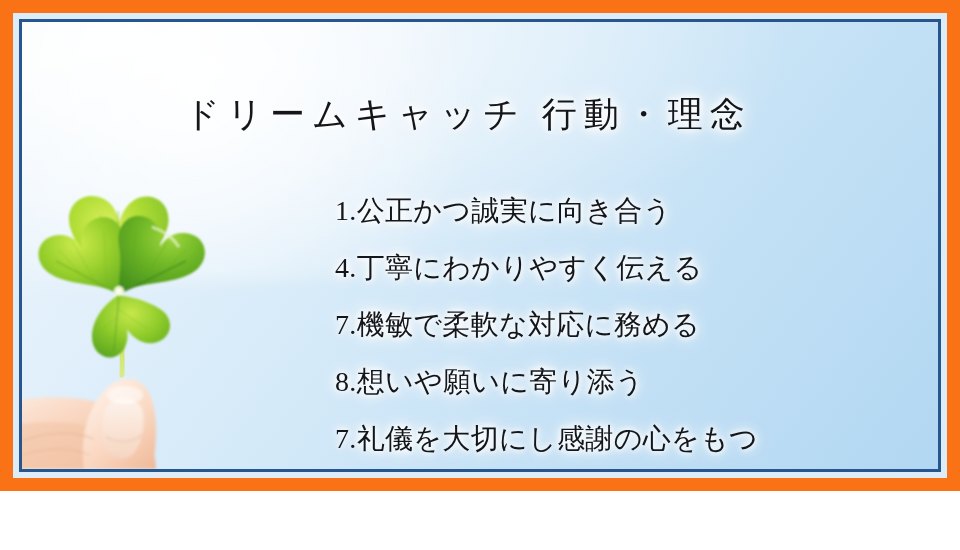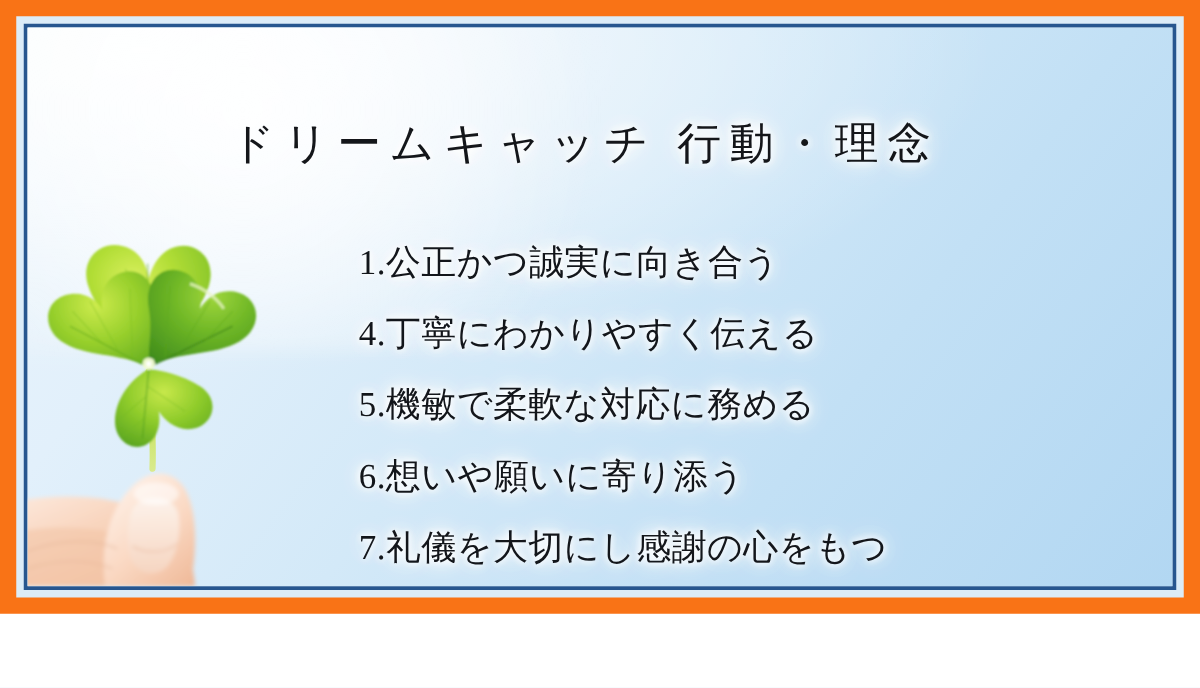--- a/index.html
+++ b/index.html
@@ -111,20 +111,21 @@
     height: 57px;
     line-height: 57px;
     font-size: 28px;
     letter-spacing: 0.012em;
     color: #13161b;
     font-family: "Liberation Serif", "DejaVu Serif", serif;
     white-space: nowrap;
     text-shadow:
       0 0 6px #ffffff, 0 0 6px #ffffff, 0 0 12px #ffffff,
       0 0 18px #ffffff, 0 0 24px rgba(255,255,255,0.85);
+    margin-left: 48px;
   }
 </style>
 </head>
 <body>
 
 <div id="banner">
 
   <div id="frame-gap"></div>
 
   <div id="photo-frame">
@@ -231,20 +232,20 @@
       </svg>
     </div>
 
     <div id="text-layer">
 
       <div id="page-title">ドリームキャッチ 行動・理念</div>
 
       <ul id="principles">
         <li>1.公正かつ誠実に向き合う</li>
         <li>4.丁寧にわかりやすく伝える</li>
-        <li>5.機敏で柔軟な対応に務める</li>
-        <li>6.想いや願いに寄り添う</li>
+        <li>7.機敏で柔軟な対応に務める</li>
+        <li>8.想いや願いに寄り添う</li>
         <li>7.礼儀を大切にし感謝の心をもつ</li>
       </ul>
 
     </div>
   </div>
 </div>
 
 </body></html>

